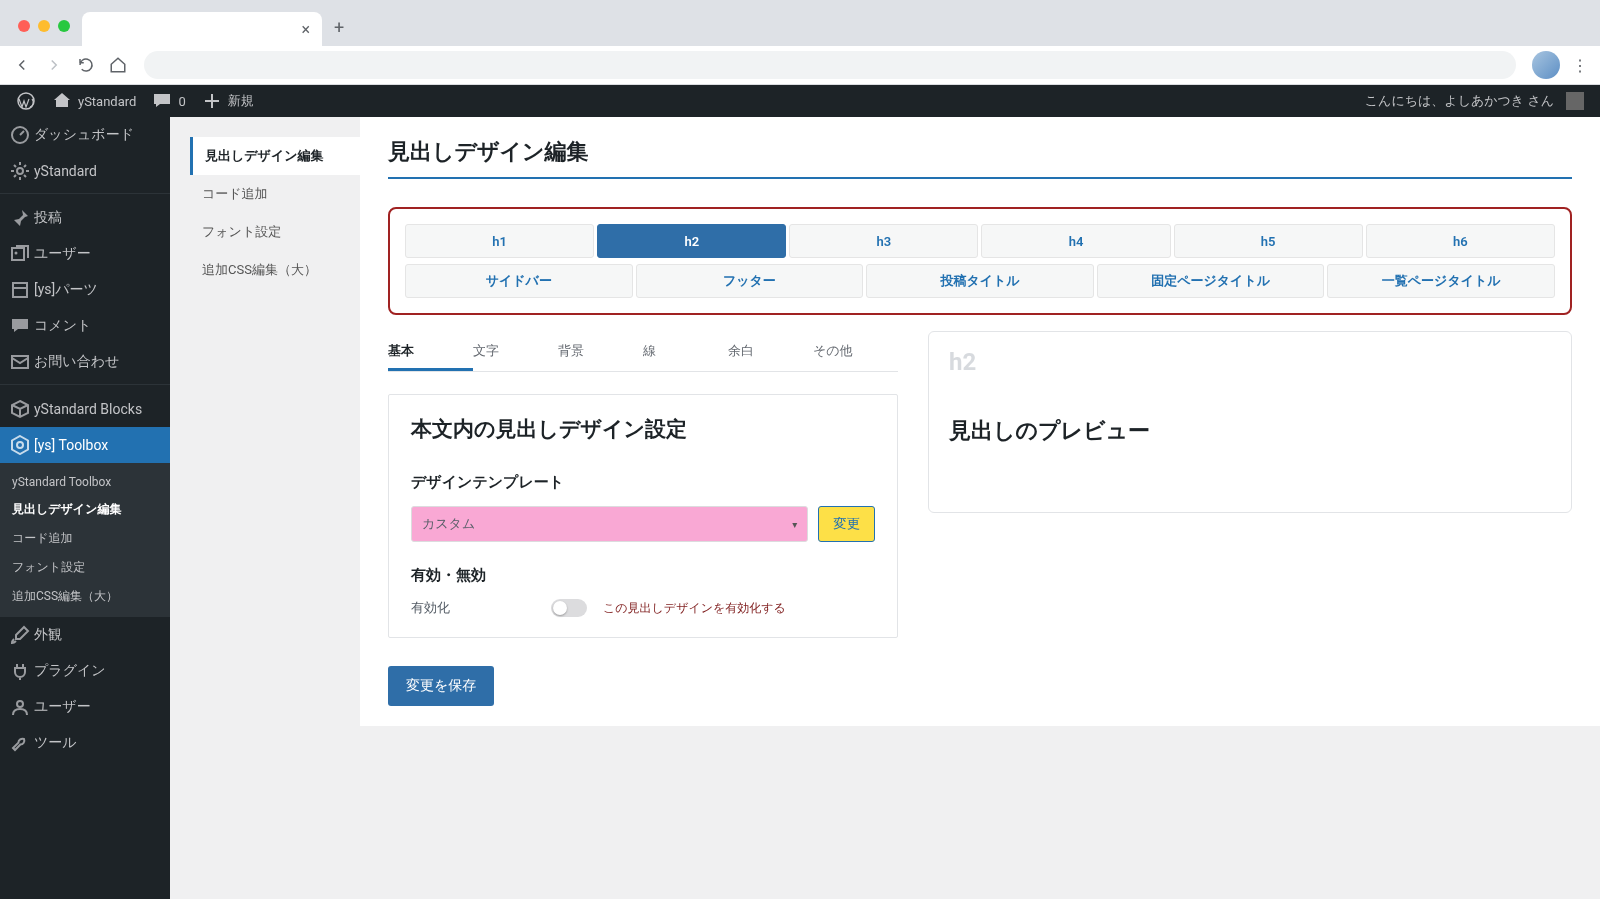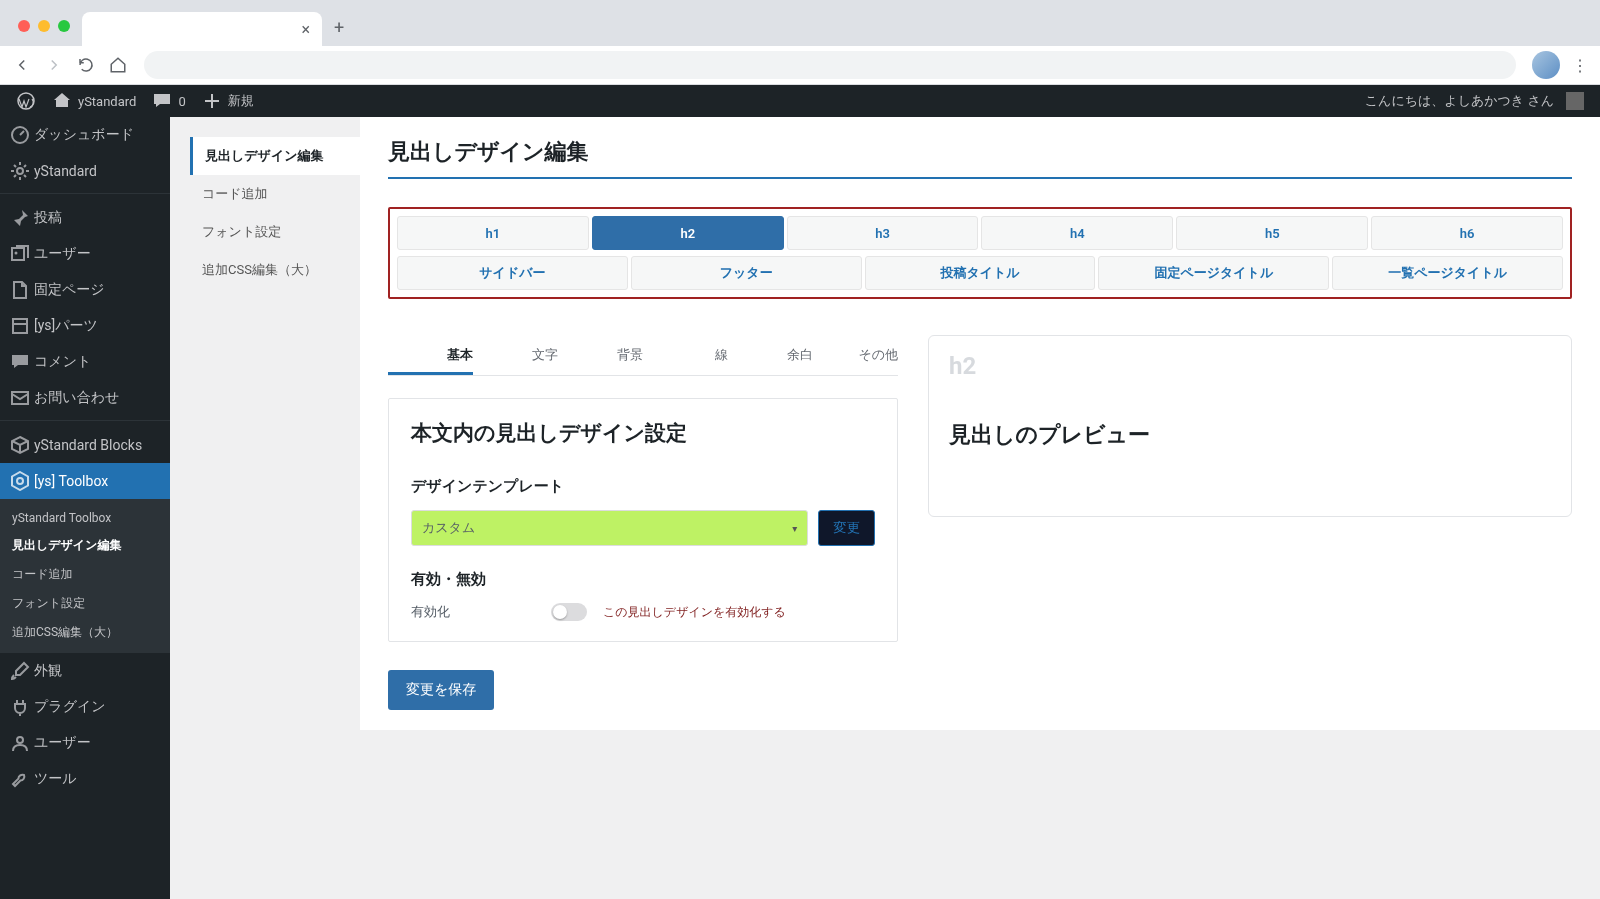--- a/index.html
+++ b/index.html
@@ -49,43 +49,43 @@
   
   .columns-2 { display: flex; }
   .subnav { width: 190px; padding: 20px 0 20px 20px; background: #f0f0f1; flex-shrink: 0; }
   .subnav-item { padding: 10px 12px; color: #555; cursor: pointer; }
   .subnav-item.selected { border-left: 3px solid #2271b1; font-weight: 600; color: #1d2327; background: #fff; margin-right: -1px; }
   .main-panel { flex: 1; background: #fff; padding: 20px 28px; }
 
   .page-title { font-size: 22px; font-weight: 700; color: #1d2327; padding-bottom: 10px; border-bottom: 2px solid #2271b1; margin-bottom: 28px; }
 
   
-  .selector-box { border: 2px solid #a02222; padding: 4px; margin-bottom: 36px; border-radius: 2px; }
+  .selector-box { border: 2px solid #a02222; padding: 12px; margin-bottom: 16px; border-radius: 8px; }
   .selector-table { width: 100%; border-collapse: separate; border-spacing: 3px; }
   .selector-cell { height: 34px; text-align: center; vertical-align: middle; background: #f6f7f7; border: 1px solid #e5e5e5; color: #2271b1; font-weight: 600; cursor: pointer; border-radius: 3px; }
   .selector-cell.active { background: #2f6ea8; color: #fff; border-color: #2f6ea8; }
   .selector-row2 .selector-cell { width: 20%; }
   .selector-row1 .selector-cell { width: 16.666%; }
 
   .content-grid { display: flex; gap: 30px; }
   .settings-col { width: 510px; }
   .preview-col { flex: 1; }
 
   .inner-tabs { width: 100%; display: flex; border-bottom: 1px solid #e2e4e7; }
-  .inner-tab { flex: 1; height: 40px; text-align: right; line-height: 40px; color: #646970; cursor: pointer; border-bottom: 3px solid transparent; }
+  .inner-tab { flex: 1; height: 40px; text-align: left; line-height: 40px; color: #646970; cursor: pointer; border-bottom: 3px solid transparent; }
   .inner-tab.active { color: #1d2327; border-bottom-color: #2271b1; font-weight: 600; }
 
   .settings-card { border: 1px solid #e2e4e7; border-radius: 2px; margin-top: 22px; padding: 20px 22px; }
   .card-heading { font-size: 21px; font-weight: 700; color: #1d2327; margin-bottom: 30px; }
   .section-heading { font-size: 15px; font-weight: 700; color: #1d2327; margin-bottom: 14px; }
   .row { margin-bottom: 24px; }
   .select-row { display: flex; gap: 10px; }
-  .select-drop { flex: 1; height: 36px; border: 1px solid #dcdcde; border-radius: 3px; background: #bef264; display: flex; align-items: center; padding: 0 10px; justify-content: space-between; color: #555d66; }
+  .select-drop { flex: 1; height: 36px; border: 1px solid #dcdcde; border-radius: 3px; background: #f9a8d4; display: flex; align-items: center; padding: 0 10px; justify-content: space-between; color: #555d66; }
   .chev { font-size: 10px; color: #555; }
-  .small-btn { height: 36px; border: 1px solid #2271b1; color: #2271b1; background: #0f172a; border-radius: 3px; padding: 0 14px; cursor: pointer; }
+  .small-btn { height: 36px; border: 1px solid #2271b1; color: #2271b1; background: #fde047; border-radius: 3px; padding: 0 14px; cursor: pointer; }
 
   .toggle-row { display: flex; align-items: center; }
   .toggle-label { width: 140px; color: #555d66; }
   .toggle { width: 36px; height: 18px; border-radius: 9px; background: #dcdcde; position: relative; }
   .toggle::after { content: ""; width: 14px; height: 14px; border-radius: 50%; background: #fff; position: absolute; top: 2px; left: 2px; box-shadow: 0 1px 2px rgba(0,0,0,.3); }
   .toggle-text { margin-left: 16px; color: #7f1d1d; font-size: 12px; }
 
   .primary-btn { background: #2f6ea8; color: #ffffff; border: none; border-radius: 3px; height: 40px; padding: 0 18px; font-size: 14px; cursor: pointer; margin-top: 28px; }
 
   .preview-card { border: 1px solid #e2e4e7; border-radius: 6px; padding: 16px 20px; }
@@ -195,27 +195,20 @@
           </svg>
         <span>投稿</span>
       </li>
       <li class="wp-menu-item">
         <svg class="wp-menu-icon" viewBox="0 0 20 20">
             <rect x="2" y="4" width="12" height="12" fill="none" stroke="currentColor" stroke-width="2"></rect>
             <path d="M6 2h12v12" fill="none" stroke="currentColor" stroke-width="2"></path>
             <circle cx="6" cy="9" r="1.5"></circle>
           </svg>
         <span>ユーザー</span>
-      </li>
-      <li class="wp-menu-item">
-        <svg class="wp-menu-icon" viewBox="0 0 20 20">
-            <path d="M4 2h8l4 4v12H4z" fill="none" stroke="currentColor" stroke-width="2"></path>
-            <path d="M12 2v4h4" fill="none" stroke="currentColor" stroke-width="2"></path>
-          </svg>
-        <span>固定ページ</span>
       </li>
       <li class="wp-menu-item">
         <svg class="wp-menu-icon" viewBox="0 0 20 20">
             <rect x="3" y="3" width="14" height="14" fill="none" stroke="currentColor" stroke-width="2"></rect>
             <path d="M3 8h14" stroke="currentColor" stroke-width="2"></path>
           </svg>
         <span>[ys]パーツ</span>
       </li>
       <li class="wp-menu-item">
         <svg class="wp-menu-icon" viewBox="0 0 20 20">

